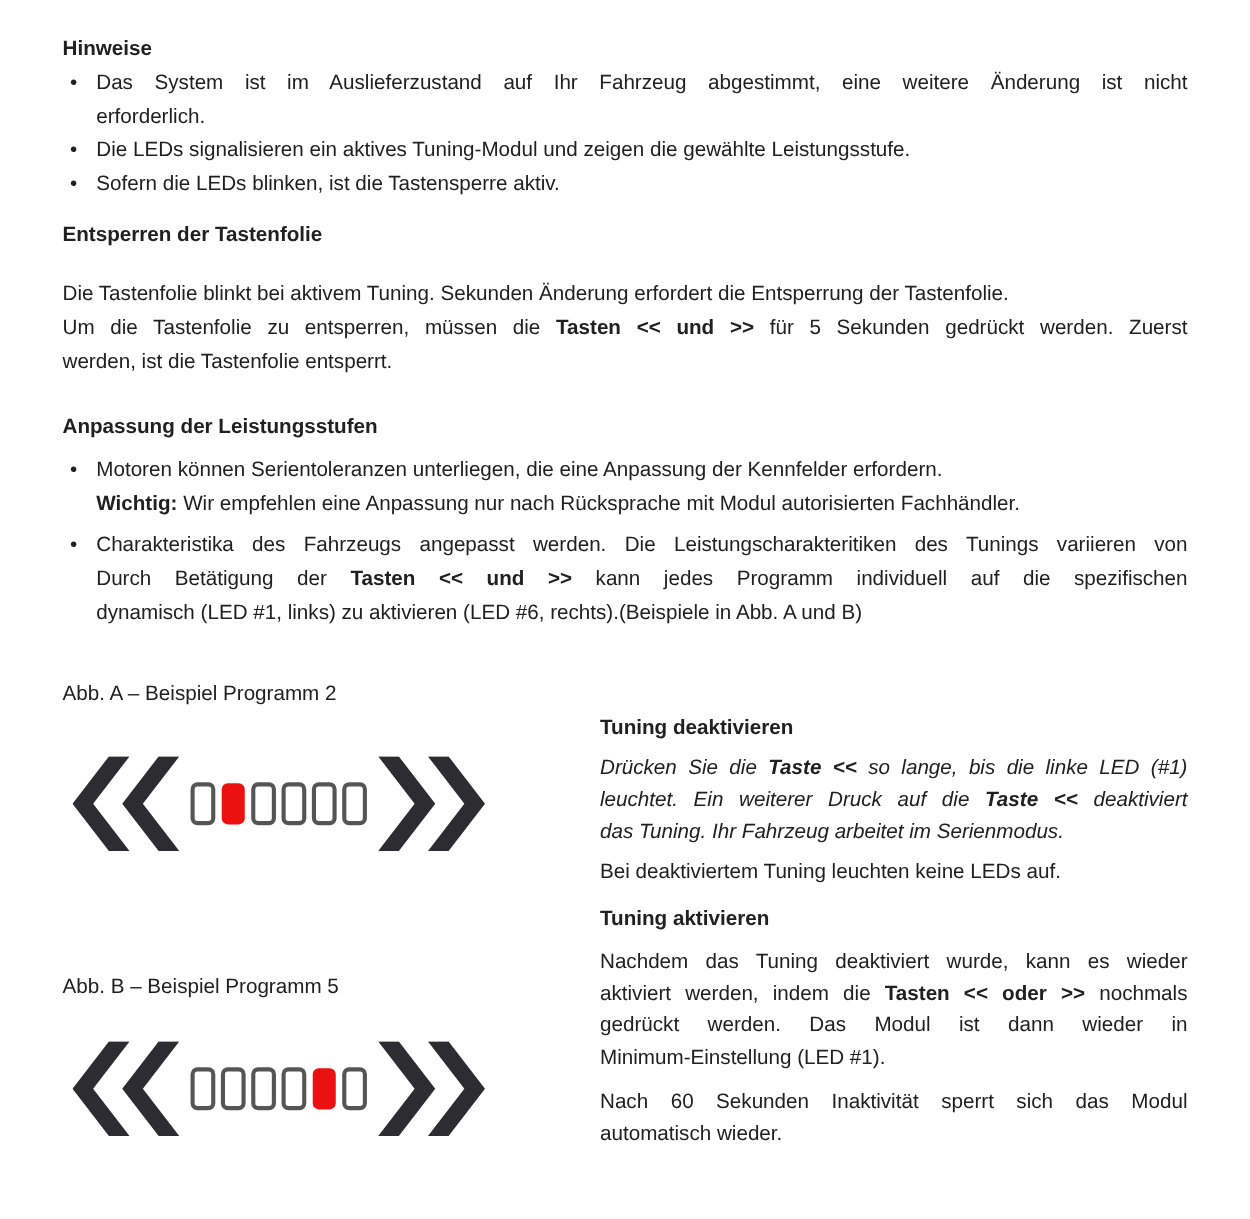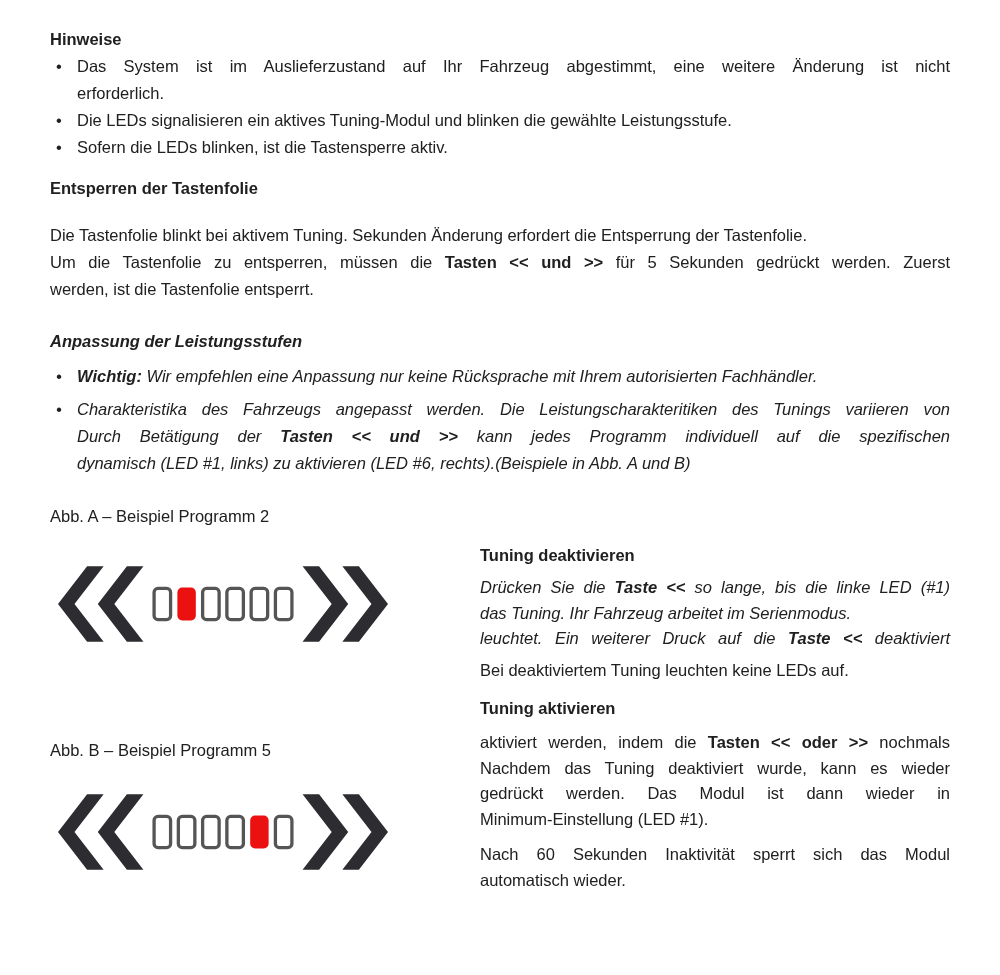--- a/index.html
+++ b/index.html
@@ -19,25 +19,25 @@
   h3{font-size:16.5px;font-weight:700;margin:0;line-height:27px;}
   p{margin:0;}
   ul{list-style:none;margin:0;padding:0;}
   li{position:relative;padding-left:27px;}
   li::before{content:"\2022";position:absolute;left:6px;top:0;}
   .ln{display:block;}
   .rich-j .ln.j{text-align:justify;text-align-last:justify;}
   
   #sec-entsperren{margin-top:14px;}
   #sec-entsperren .para-group{margin-top:20px;}
-  #sec-anpassung{margin-top:25px;font-style:italic;}
+  #sec-anpassung{margin-top:25px;}
   #sec-anpassung ul{margin-top:8px;}
   #sec-anpassung li + li{margin-top:6px;}
   
-  .columns{display:flex;margin-top:26px;}
+  .columns{display:flex;margin-top:26px;align-items:center;}
   .col-left{width:430px;flex:none;}
   .col-right{flex:1;padding-top:39px;}
   .col-right p{line-height:25.5px;}
   .col-right h3{line-height:26px;}
   .fig-label{margin:0;}
   .fig{display:block;width:330px;height:76px;margin:36px 0 0 8px;}
   .fig-label-b{margin-top:95px;}
   .fig-b{margin-top:30px;}
   .col-right .p1{margin-top:7px;font-style:italic;}
   .col-right .p2{margin-top:6px;}
@@ -56,21 +56,21 @@
 <div class="page">
 
   <section id="sec-hinweise">
     <h3>Hinweise</h3>
     <ul>
       <li class="rich-j">
           <span class="ln j"><span>Das System ist im Auslieferzustand auf Ihr Fahrzeug abgestimmt, eine weitere Änderung ist nicht</span></span>
           <span class="ln"><span>erforderlich.</span></span>
         </li>
       <li>
-          <span class="ln"><span>Die LEDs signalisieren ein aktives Tuning-Modul und blinken die gewählte Leistungsstufe.</span></span>
+          <span class="ln"><span>Die LEDs signalisieren ein aktives Tuning-Modul und zeigen die gewählte Leistungsstufe.</span></span>
         </li>
       <li>
           <span class="ln"><span>Sofern die LEDs blinken, ist die Tastensperre aktiv.</span></span>
         </li>
     </ul>
   </section>
 
   <section id="sec-entsperren">
     <h3>Entsperren der Tastenfolie</h3>
     <div class="para-group">
@@ -79,21 +79,22 @@
           <span class="ln j"><span>Um die Tastenfolie zu entsperren, müssen die </span><b>Tasten &lt;&lt; und &gt;&gt;</b><span> für 5 Sekunden gedrückt werden. Zuerst</span></span>
           <span class="ln"><span>werden, ist die Tastenfolie entsperrt.</span></span>
         </p>
     </div>
   </section>
 
   <section id="sec-anpassung">
     <h3>Anpassung der Leistungsstufen</h3>
     <ul>
       <li>
-          <span class="ln"><b>Wichtig:</b><span> Wir empfehlen eine Anpassung nur keine Rücksprache mit Ihrem autorisierten Fachhändler.</span></span>
+          <span class="ln"><span>Motoren können Serientoleranzen unterliegen, die eine Anpassung der Kennfelder erfordern.</span></span>
+          <span class="ln"><b>Wichtig:</b><span> Wir empfehlen eine Anpassung nur nach Rücksprache mit Modul autorisierten Fachhändler.</span></span>
         </li>
       <li class="rich-j">
           <span class="ln j"><span>Charakteristika des Fahrzeugs angepasst werden. Die Leistungscharakteritiken des Tunings variieren von</span></span>
           <span class="ln j"><span>Durch Betätigung der </span><b>Tasten &lt;&lt; und &gt;&gt;</b><span> kann jedes Programm individuell auf die spezifischen</span></span>
           <span class="ln"><span>dynamisch (LED #1, links) zu aktivieren (LED #6, rechts).(Beispiele in Abb. A und B)</span></span>
         </li>
     </ul>
   </section>
 
   <div class="columns">
@@ -137,29 +138,29 @@
           <polygon class="chev" points="269,0 299,39 269,78 252,78 282,39 252,0"></polygon>
           <polygon class="chev" points="310,0 340,39 310,78 293,78 323,39 293,0"></polygon>
         </g>
       </svg>
     </div>
 
     <div class="col-right">
       <h3>Tuning deaktivieren</h3>
       <p class="p1 rich-j">
           <span class="ln j"><span>Drücken Sie die </span><b>Taste &lt;&lt;</b><span> so lange, bis die linke LED (#1)</span></span>
+          <span class="ln j"><span>leuchtet. Ein weiterer Druck auf die </span><b>Taste &lt;&lt;</b><span> deaktiviert</span></span>
           <span class="ln"><span>das Tuning. Ihr Fahrzeug arbeitet im Serienmodus.</span></span>
-          <span class="ln j"><span>leuchtet. Ein weiterer Druck auf die </span><b>Taste &lt;&lt;</b><span> deaktiviert</span></span>
         </p>
       <p class="p2">Bei deaktiviertem Tuning leuchten keine LEDs auf.</p>
 
       <h3 class="h2nd">Tuning aktivieren</h3>
       <p class="p3 rich-j">
+          <span class="ln j"><span>Nachdem das Tuning deaktiviert wurde, kann es wieder</span></span>
           <span class="ln j"><span>aktiviert werden, indem die </span><b>Tasten &lt;&lt; oder &gt;&gt;</b><span> nochmals</span></span>
-          <span class="ln j"><span>Nachdem das Tuning deaktiviert wurde, kann es wieder</span></span>
           <span class="ln j"><span>gedrückt werden. Das Modul ist dann wieder in</span></span>
           <span class="ln"><span>Minimum-Einstellung (LED #1).</span></span>
         </p>
       <p class="p4 rich-j">
           <span class="ln j"><span>Nach 60 Sekunden Inaktivität sperrt sich das Modul</span></span>
           <span class="ln"><span>automatisch wieder.</span></span>
         </p>
     </div>
 
   </div>

